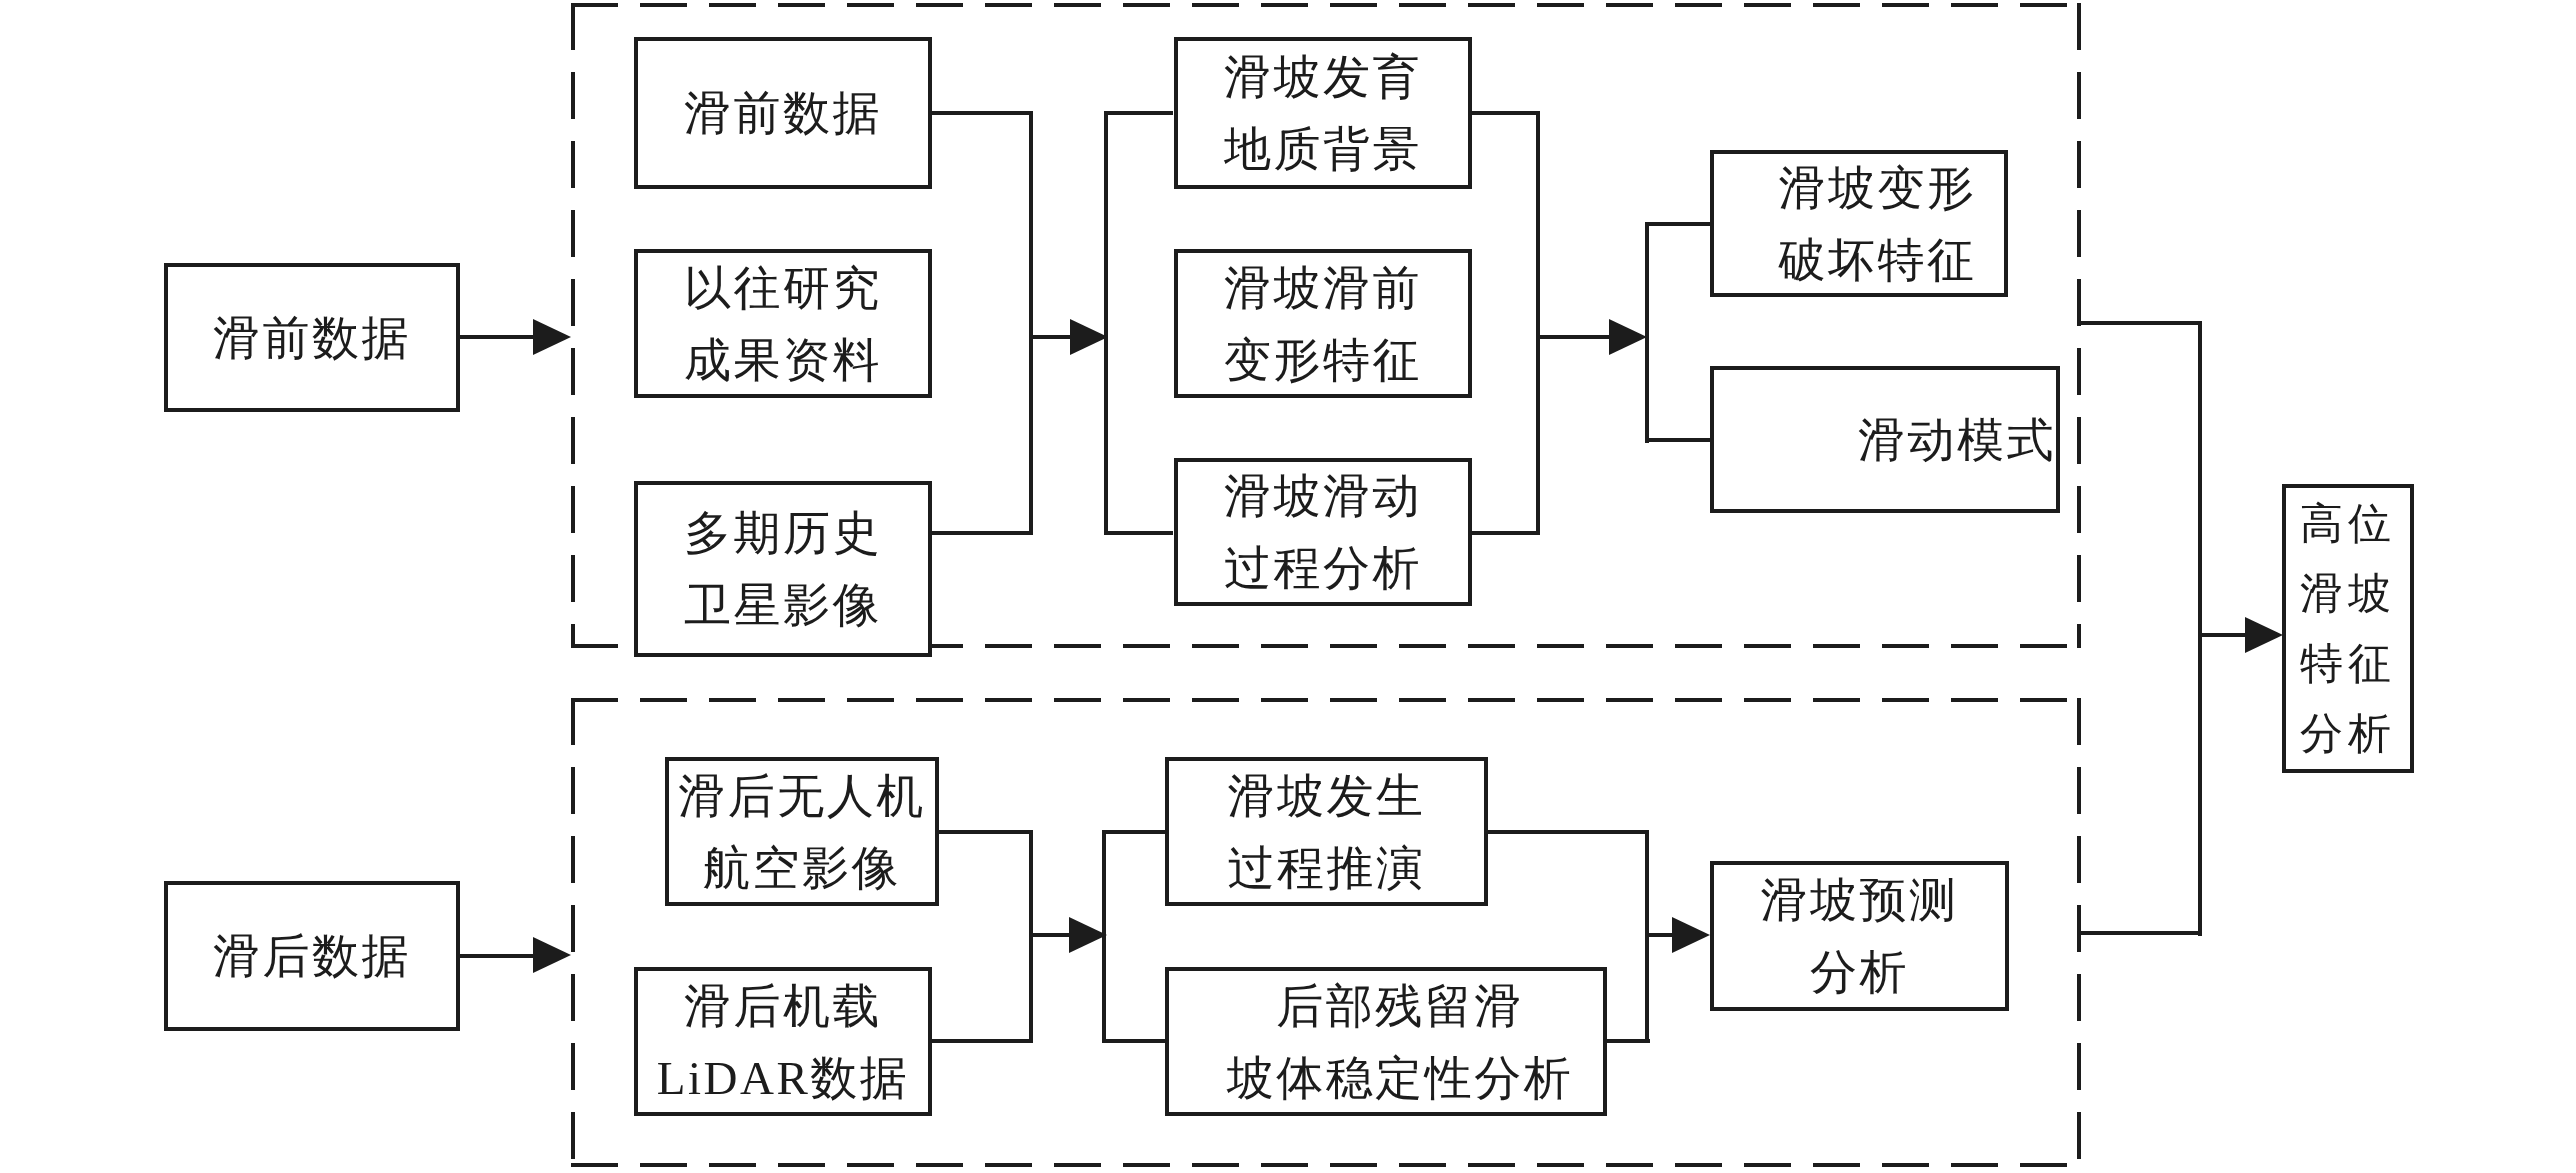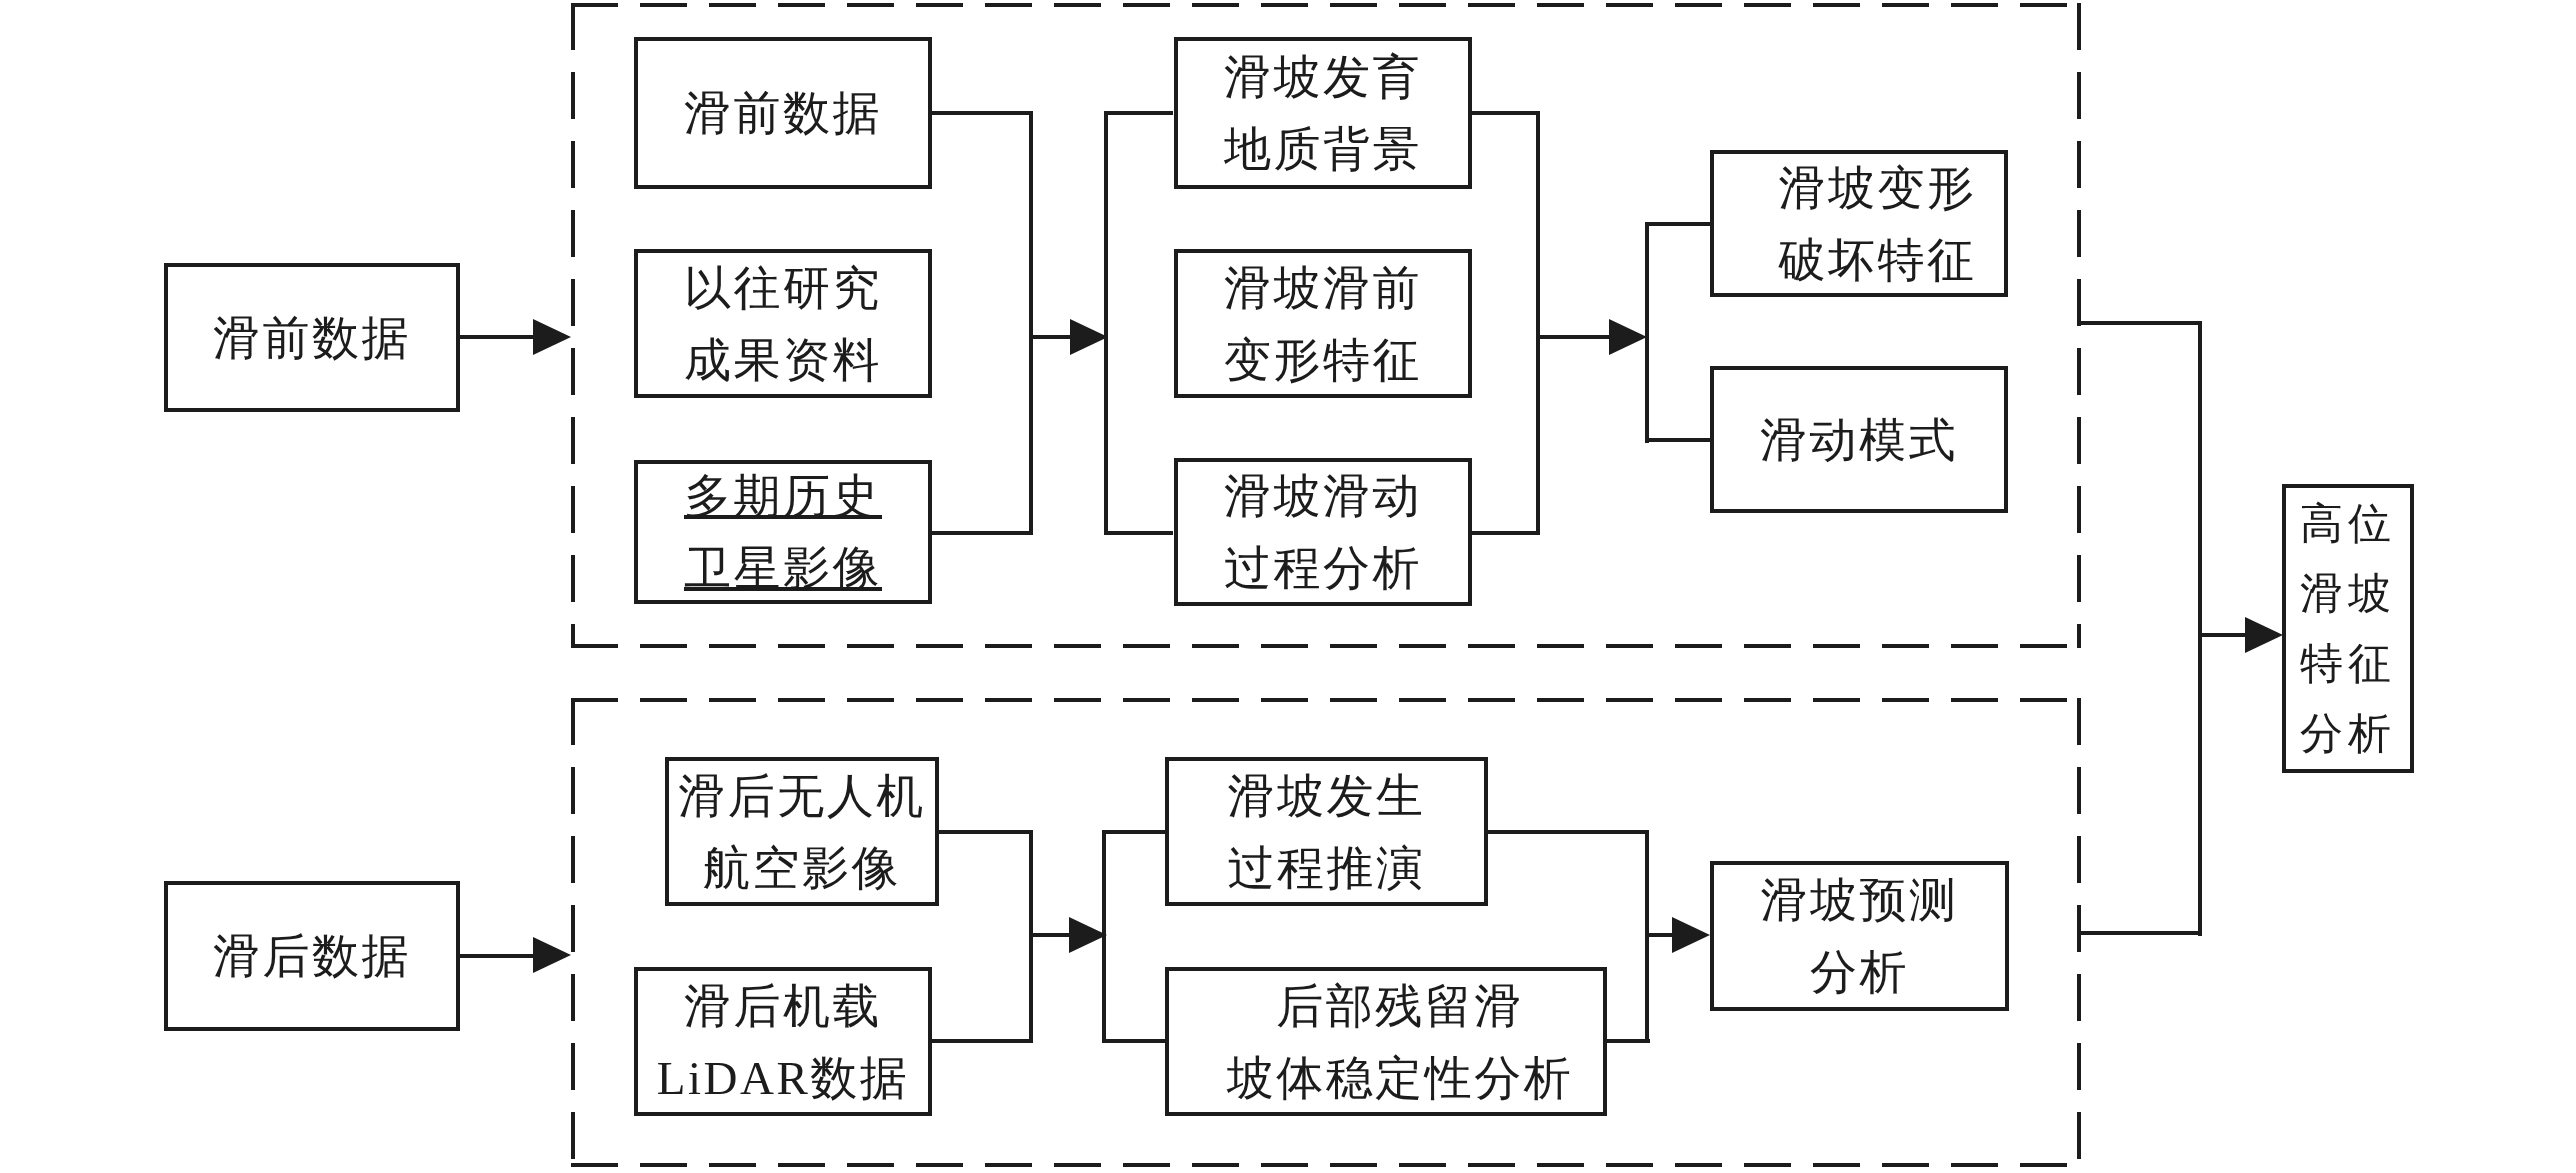--- a/index.html
+++ b/index.html
@@ -67,33 +67,33 @@
     <div class="d-left"></div>
     <div class="d-right"></div>
   </div>
 
   <div class="box" style="left:164px;top:263px;width:296px;height:149px;"><span>滑前数据</span></div>
   <div class="box" style="left:164px;top:881px;width:296px;height:150px;"><span>滑后数据</span></div>
 
   <div class="box" style="left:634px;top:37px;width:298px;height:152px;"><span>滑前数据</span></div>
   <div class="box" style="left:634px;top:249px;width:298px;height:149px;"><span>以往研究
 成果资料</span></div>
-  <div class="box" style="left:634px;top:460px;width:298px;height:144px;text-decoration:underline;"><span>多期历史
+  <div class="box" style="left:634px;top:481px;width:298px;height:176px;"><span>多期历史
 卫星影像</span></div>
 
   <div class="box" style="left:1174px;top:37px;width:298px;height:152px;"><span>滑坡发育
 地质背景</span></div>
   <div class="box" style="left:1174px;top:249px;width:298px;height:149px;"><span>滑坡滑前
 变形特征</span></div>
   <div class="box" style="left:1174px;top:458px;width:298px;height:148px;"><span>滑坡滑动
 过程分析</span></div>
 
   <div class="box" style="left:1710px;top:150px;width:298px;height:147px;padding-left:37px;"><span>滑坡变形
 破坏特征</span></div>
-  <div class="box" style="left:1710px;top:366px;width:298px;height:147px;"><span>滑动模式</span></div>
+  <div class="box" style="left:1710px;top:366px;width:350px;height:147px;justify-content:flex-end;"><span>滑动模式</span></div>
 
   <div class="box" style="left:634px;top:757px;width:274px;height:149px;margin-left:31px;"><span>滑后无人机
 航空影像</span></div>
   <div class="box" style="left:634px;top:967px;width:298px;height:149px;"><span>滑后机载
 LiDAR数据</span></div>
 
   <div class="box" style="left:1165px;top:757px;width:323px;height:149px;"><span>滑坡发生
 过程推演</span></div>
   <div class="box" style="left:1165px;top:967px;width:442px;height:149px;padding-left:28px;"><span>后部残留滑
 坡体稳定性分析</span></div>

